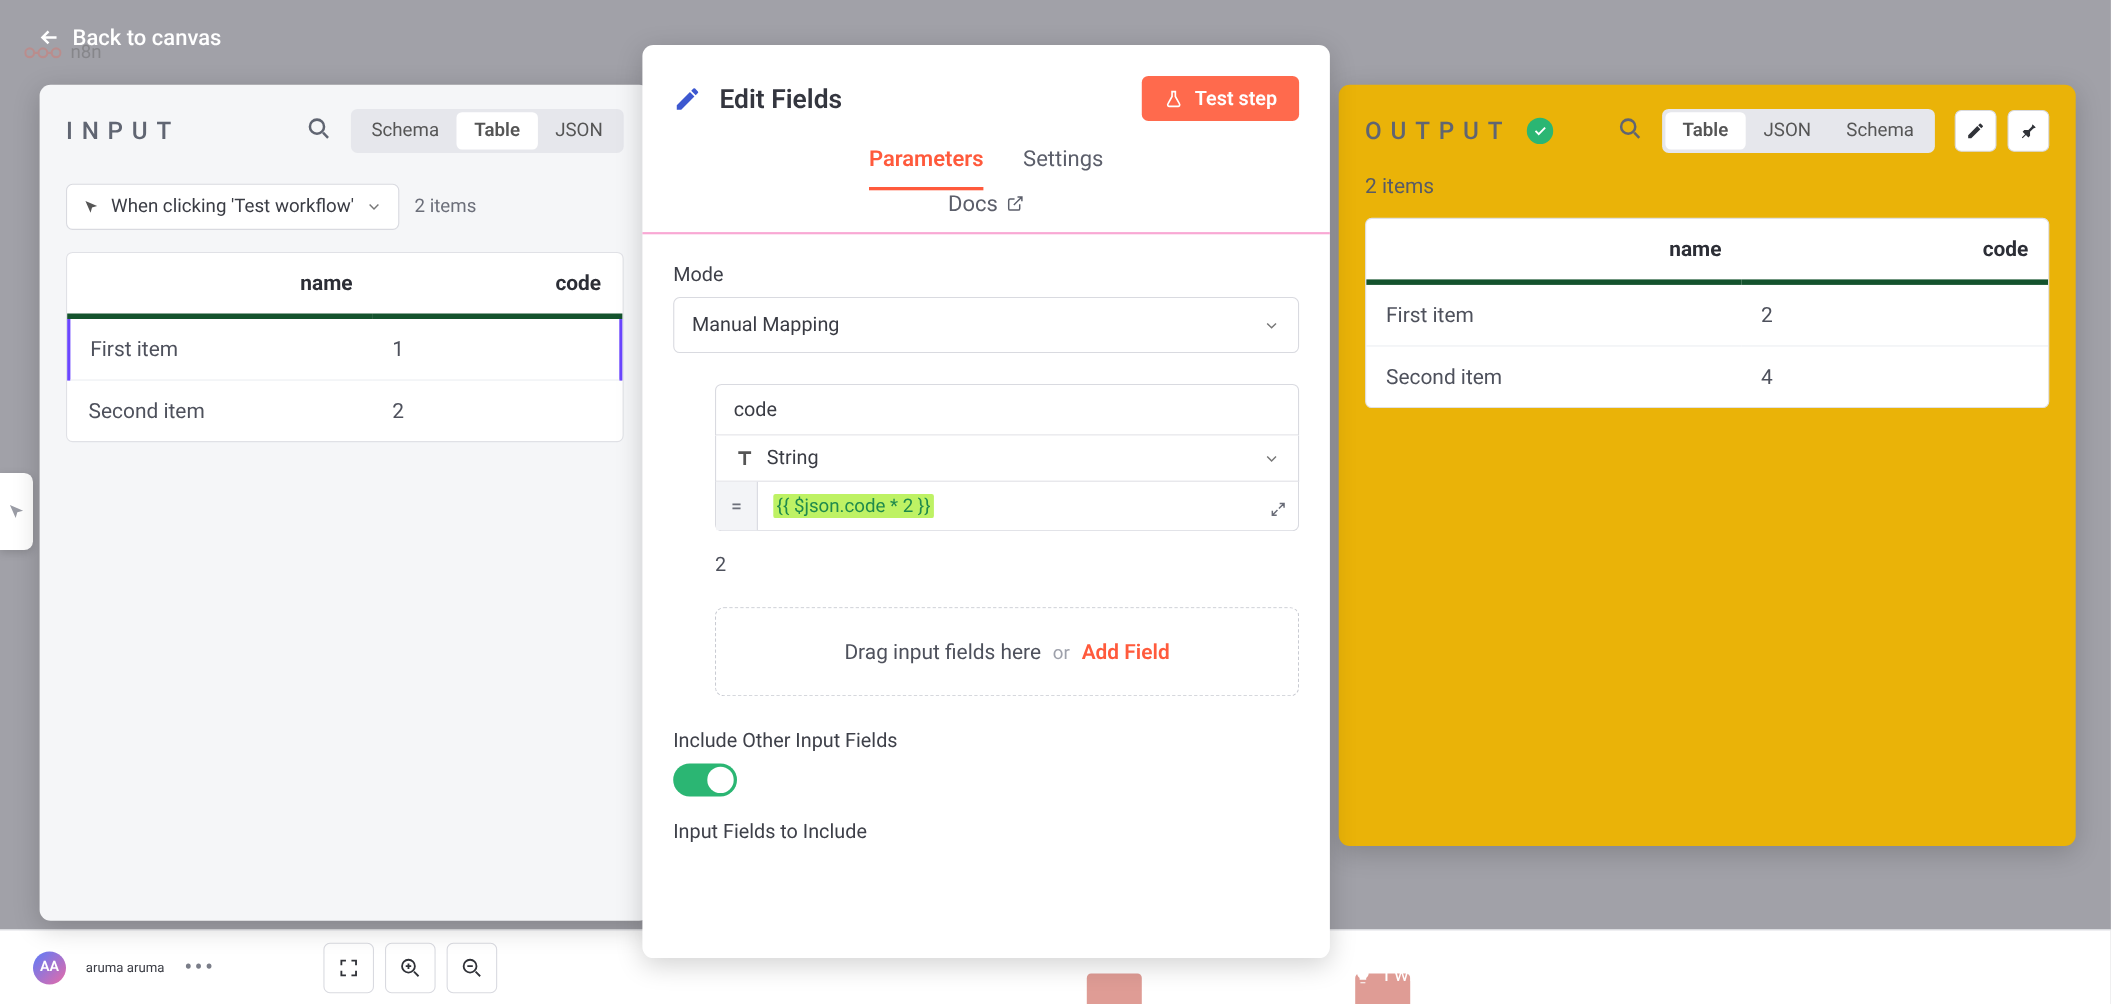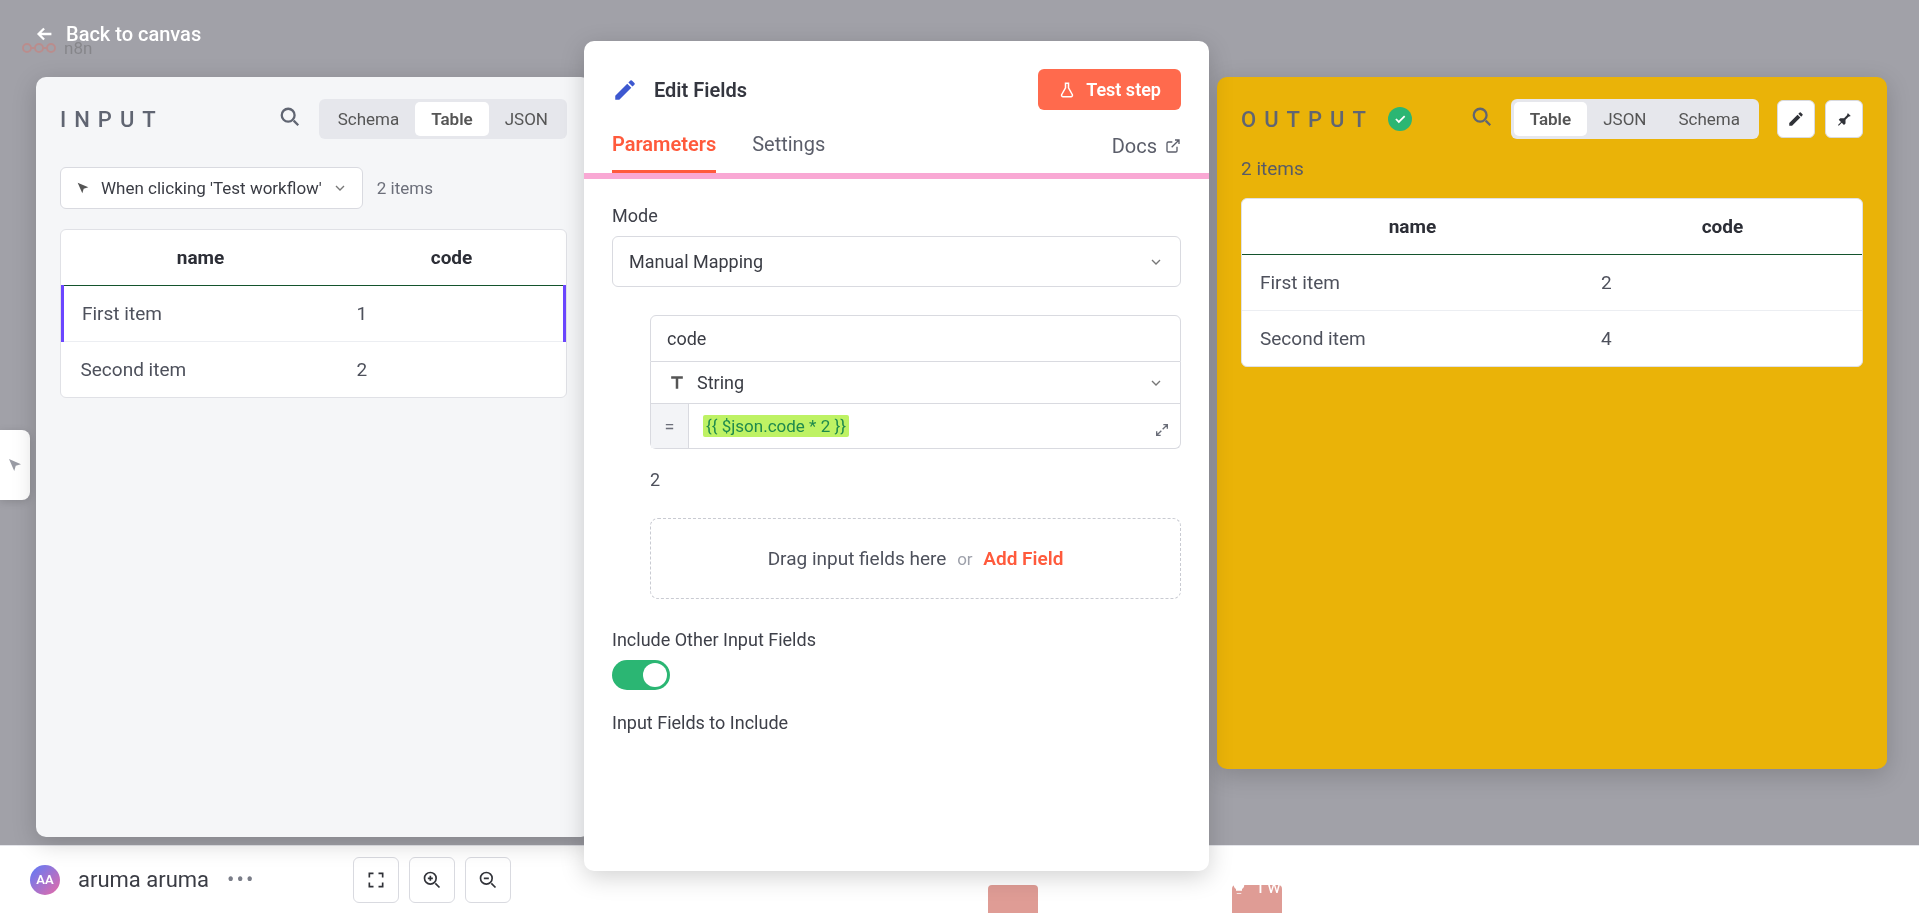--- a/index.html
+++ b/index.html
@@ -34,35 +34,35 @@
 
 
 .trigger-row { display:flex; align-items:center; gap:14px; padding: 10px 24px 20px; }
 .trigger-select { display:flex; align-items:center; gap:10px; border:1px solid #d9dae0; border-radius:6px; background:#fff; padding: 10px 14px; font-size:17px; color:#3a3c44; cursor:pointer; }
 .trigger-select svg { width:16px; height:16px; }
 .items-count { color:#6c6f7a; font-size:17px; }
 
 
 .data-table { margin: 0 24px; border:1px solid #e0e1e6; border-radius:6px; overflow:hidden; background:#fff; }
 .data-table table { width:100%; border-collapse:collapse; }
-.data-table th { text-align:center; font-size:19px; padding: 16px 18px; border-bottom:1px solid #14532d; color:#2c2e36; font-weight:700; }
+.data-table th { text-align:right; font-size:19px; padding: 16px 18px; border-bottom:5px solid #14532d; color:#2c2e36; font-weight:700; }
 .data-table td { font-size:19px; padding: 16px 18px; border-bottom:1px solid #eceef2; color:#4e515c; }
 .data-table tr:last-child td { border-bottom:none; }
 .data-table tbody tr.hl td:first-child { border-left:3px solid #6b46ff; }
 .data-table tbody tr.hl td:last-child { border-right:3px solid #6b46ff; }
 .data-table th:first-child, .data-table td:first-child { width:55%; }
 
 
 .center-head { display:flex; align-items:center; justify-content:space-between; padding: 28px 28px 0; }
 .center-title-wrap { display:flex; align-items:center; gap:16px; }
 .center-title-wrap svg { width:26px; height:26px; color:#3d58d0; }
-.center-title { font-size:20px; font-weight:600; color:#34363f; }
+.center-title { font-size:24px; font-weight:600; color:#34363f; }
 .test-btn { display:flex; align-items:center; gap:10px; background:#ff6a4d; color:#fff; border:none; border-radius:6px; padding: 10px 20px; font-size:18px; font-weight:600; cursor:pointer; }
 
-.center-tabs { display:flex; align-items:center; justify-content:space-between; padding: 22px 28px 0; border-bottom:6px solid #f9a8d4; }
+.center-tabs { display:flex; align-items:center; justify-content:space-between; padding: 22px 28px 0; border-bottom:2px solid #f9a8d4;flex-direction:column; }
 .center-tab-group { display:flex; gap:36px; }
 .center-tab { font-size:20px; color:#5b5e6a; padding-bottom:14px; cursor:pointer; }
 .center-tab.active { color:#ff5a3c; border-bottom:3px solid #ff5a3c; font-weight:600; }
 .docs-link { display:flex; align-items:center; gap:8px; font-size:20px; color:#5b5e6a; cursor:pointer; padding-bottom:14px; }
 
 .center-body { padding: 26px 28px; height: 680px; overflow-y:auto; position:relative; }
 .center-body::-webkit-scrollbar { width:10px; }
 .center-body::-webkit-scrollbar-thumb { background:#c7c9d0; border-radius:5px; }
 
 .param-label { font-size:18px; color:#3e4049; margin-bottom:10px; }
@@ -88,21 +88,21 @@
 .toggle { width:58px; height:30px; border-radius:15px; background:#2bb673; position:relative; cursor:pointer; margin-top:10px; }
 .toggle::after { content:''; position:absolute; right:3px; top:3px; width:24px; height:24px; border-radius:50%; background:#fff; }
 
 
 .out-count { padding: 0 24px 18px; font-size:19px; color:#585b66; }
 
 
 .bottom-bar { position:absolute; left:0; right:0; bottom:0; height:68px; background:#fff; display:flex; align-items:center; padding: 0 30px; justify-content:space-between; z-index:2; border-top:1px solid #e4e5ea; }
 .bottom-left { display:flex; align-items:center; gap:18px; }
 .avatar { width:30px; height:30px; border-radius:50%; background: linear-gradient(135deg,#5b7cfa,#e86aa6); display:flex; align-items:center; justify-content:center; color:#fff; font-size:13px; font-weight:600; }
-.username { font-size:22px; color:#3a3c44; }
+.username { font-size:12px; color:#3a3c44; }
 .dots { color:#7a7d88; font-size:22px; cursor:pointer; letter-spacing:2px; }
 .bottom-icons { display:flex; gap:10px; margin-left:80px; }
 .canvas-btn { width:46px; height:46px; border:1px solid #d9dae0; border-radius:6px; display:flex; align-items:center; justify-content:center; background:#fff; cursor:pointer; color:#303238; }
 .wish { position:absolute; left:1230px; bottom:16px; display:flex; align-items:center; gap:10px; color:#fff; font-size:18px; z-index:8; }
 .red-peek { position:absolute; bottom:0; width:50px; height:28px; background:#c0392b; opacity:.5; border-radius:4px 4px 0 0; z-index:3; }
 
 
 .edge-float { position:absolute; top:430px; left:0; width:30px; height:70px; background:#fff; border-radius:0 8px 8px 0; z-index:7; display:flex; align-items:center; justify-content:center; box-shadow:0 2px 8px rgba(0,0,0,.15); }
 
 svg { flex-shrink:0; }

